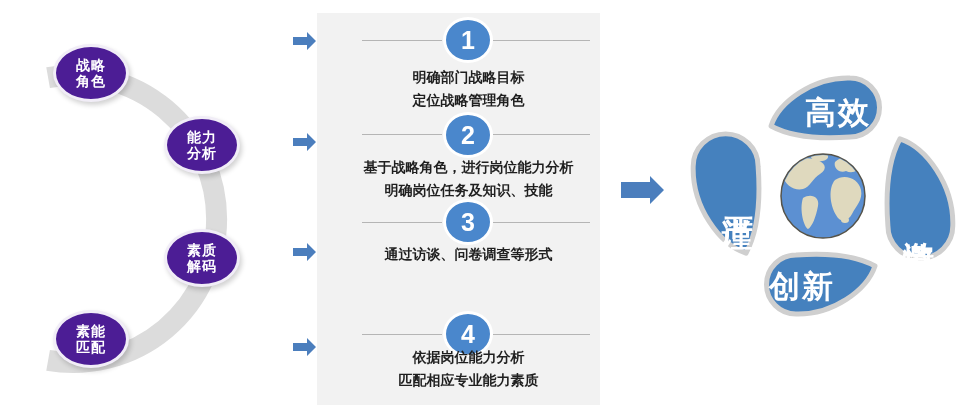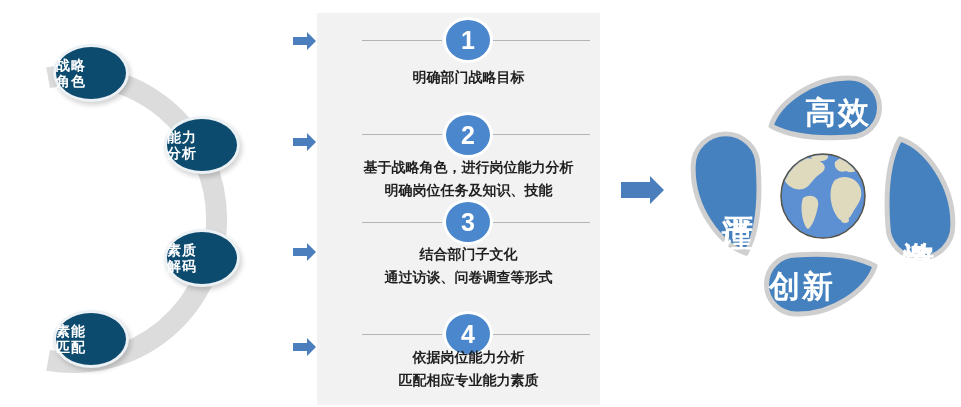--- a/index.html
+++ b/index.html
@@ -4,23 +4,23 @@
 <style>
   html,body{margin:0;padding:0;background:#fff;}
   .page{
     position:relative;width:961px;height:407px;overflow:hidden;background:#ffffff;
     font-family:"Liberation Sans","DejaVu Sans",sans-serif;
   }
   .layer{position:absolute;left:0;top:0;}
   
   .stage{
     position:absolute;width:70px;height:52px;border-radius:50%;
-    background:#0c4a6e;border:3px solid rgba(255,255,255,0.92);
+    background:#4c1d95;border:3px solid rgba(255,255,255,0.92);
     box-shadow:2px 3px 5px rgba(0,0,0,0.18);
-    display:flex;align-items:center;justify-content:flex-start;
+    display:flex;align-items:center;justify-content:center;
   }
   .stage-label{
     color:#fff;font-weight:bold;font-size:14px;line-height:16px;
     text-align:center;white-space:pre-line;letter-spacing:1px;
   }
   
   .panel{position:absolute;left:317px;top:13px;width:283px;height:392px;background:#F2F2F2;}
   .step-line{position:absolute;height:1px;background:#B5B5B5;}
   .num-circle{
     position:absolute;left:443px;width:44px;height:40px;border-radius:50%;
@@ -100,39 +100,39 @@
 
   <div class="panel"></div>
 
   <div class="step-line" style="left:362px;top:40px;width:80px;"></div>
   <div class="step-line" style="left:493px;top:40px;width:97px;"></div>
   <div class="num-circle" style="top:17px;">
     <span>1</span>
   </div>
   <div class="step-text" style="top:66px;">
     <p>明确部门战略目标</p>
+    <p>定位战略管理角色</p>
   </div>
 
   <div class="step-line" style="left:362px;top:134px;width:80px;"></div>
   <div class="step-line" style="left:493px;top:134px;width:97px;"></div>
   <div class="num-circle" style="top:112px;">
     <span>2</span>
   </div>
   <div class="step-text" style="top:156px;">
     <p>基于战略角色，进行岗位能力分析</p>
     <p>明确岗位任务及知识、技能</p>
   </div>
 
   <div class="step-line" style="left:362px;top:222px;width:80px;"></div>
   <div class="step-line" style="left:493px;top:222px;width:97px;"></div>
   <div class="num-circle" style="top:199px;">
     <span>3</span>
   </div>
   <div class="step-text" style="top:243px;">
-    <p>结合部门子文化</p>
     <p>通过访谈、问卷调查等形式</p>
   </div>
 
   <div class="step-line" style="left:362px;top:334px;width:80px;"></div>
   <div class="step-line" style="left:493px;top:334px;width:97px;"></div>
   <div class="num-circle" style="top:311px;">
     <span>4</span>
   </div>
   <div class="step-text" style="top:346px;">
     <p>依据岗位能力分析</p>

